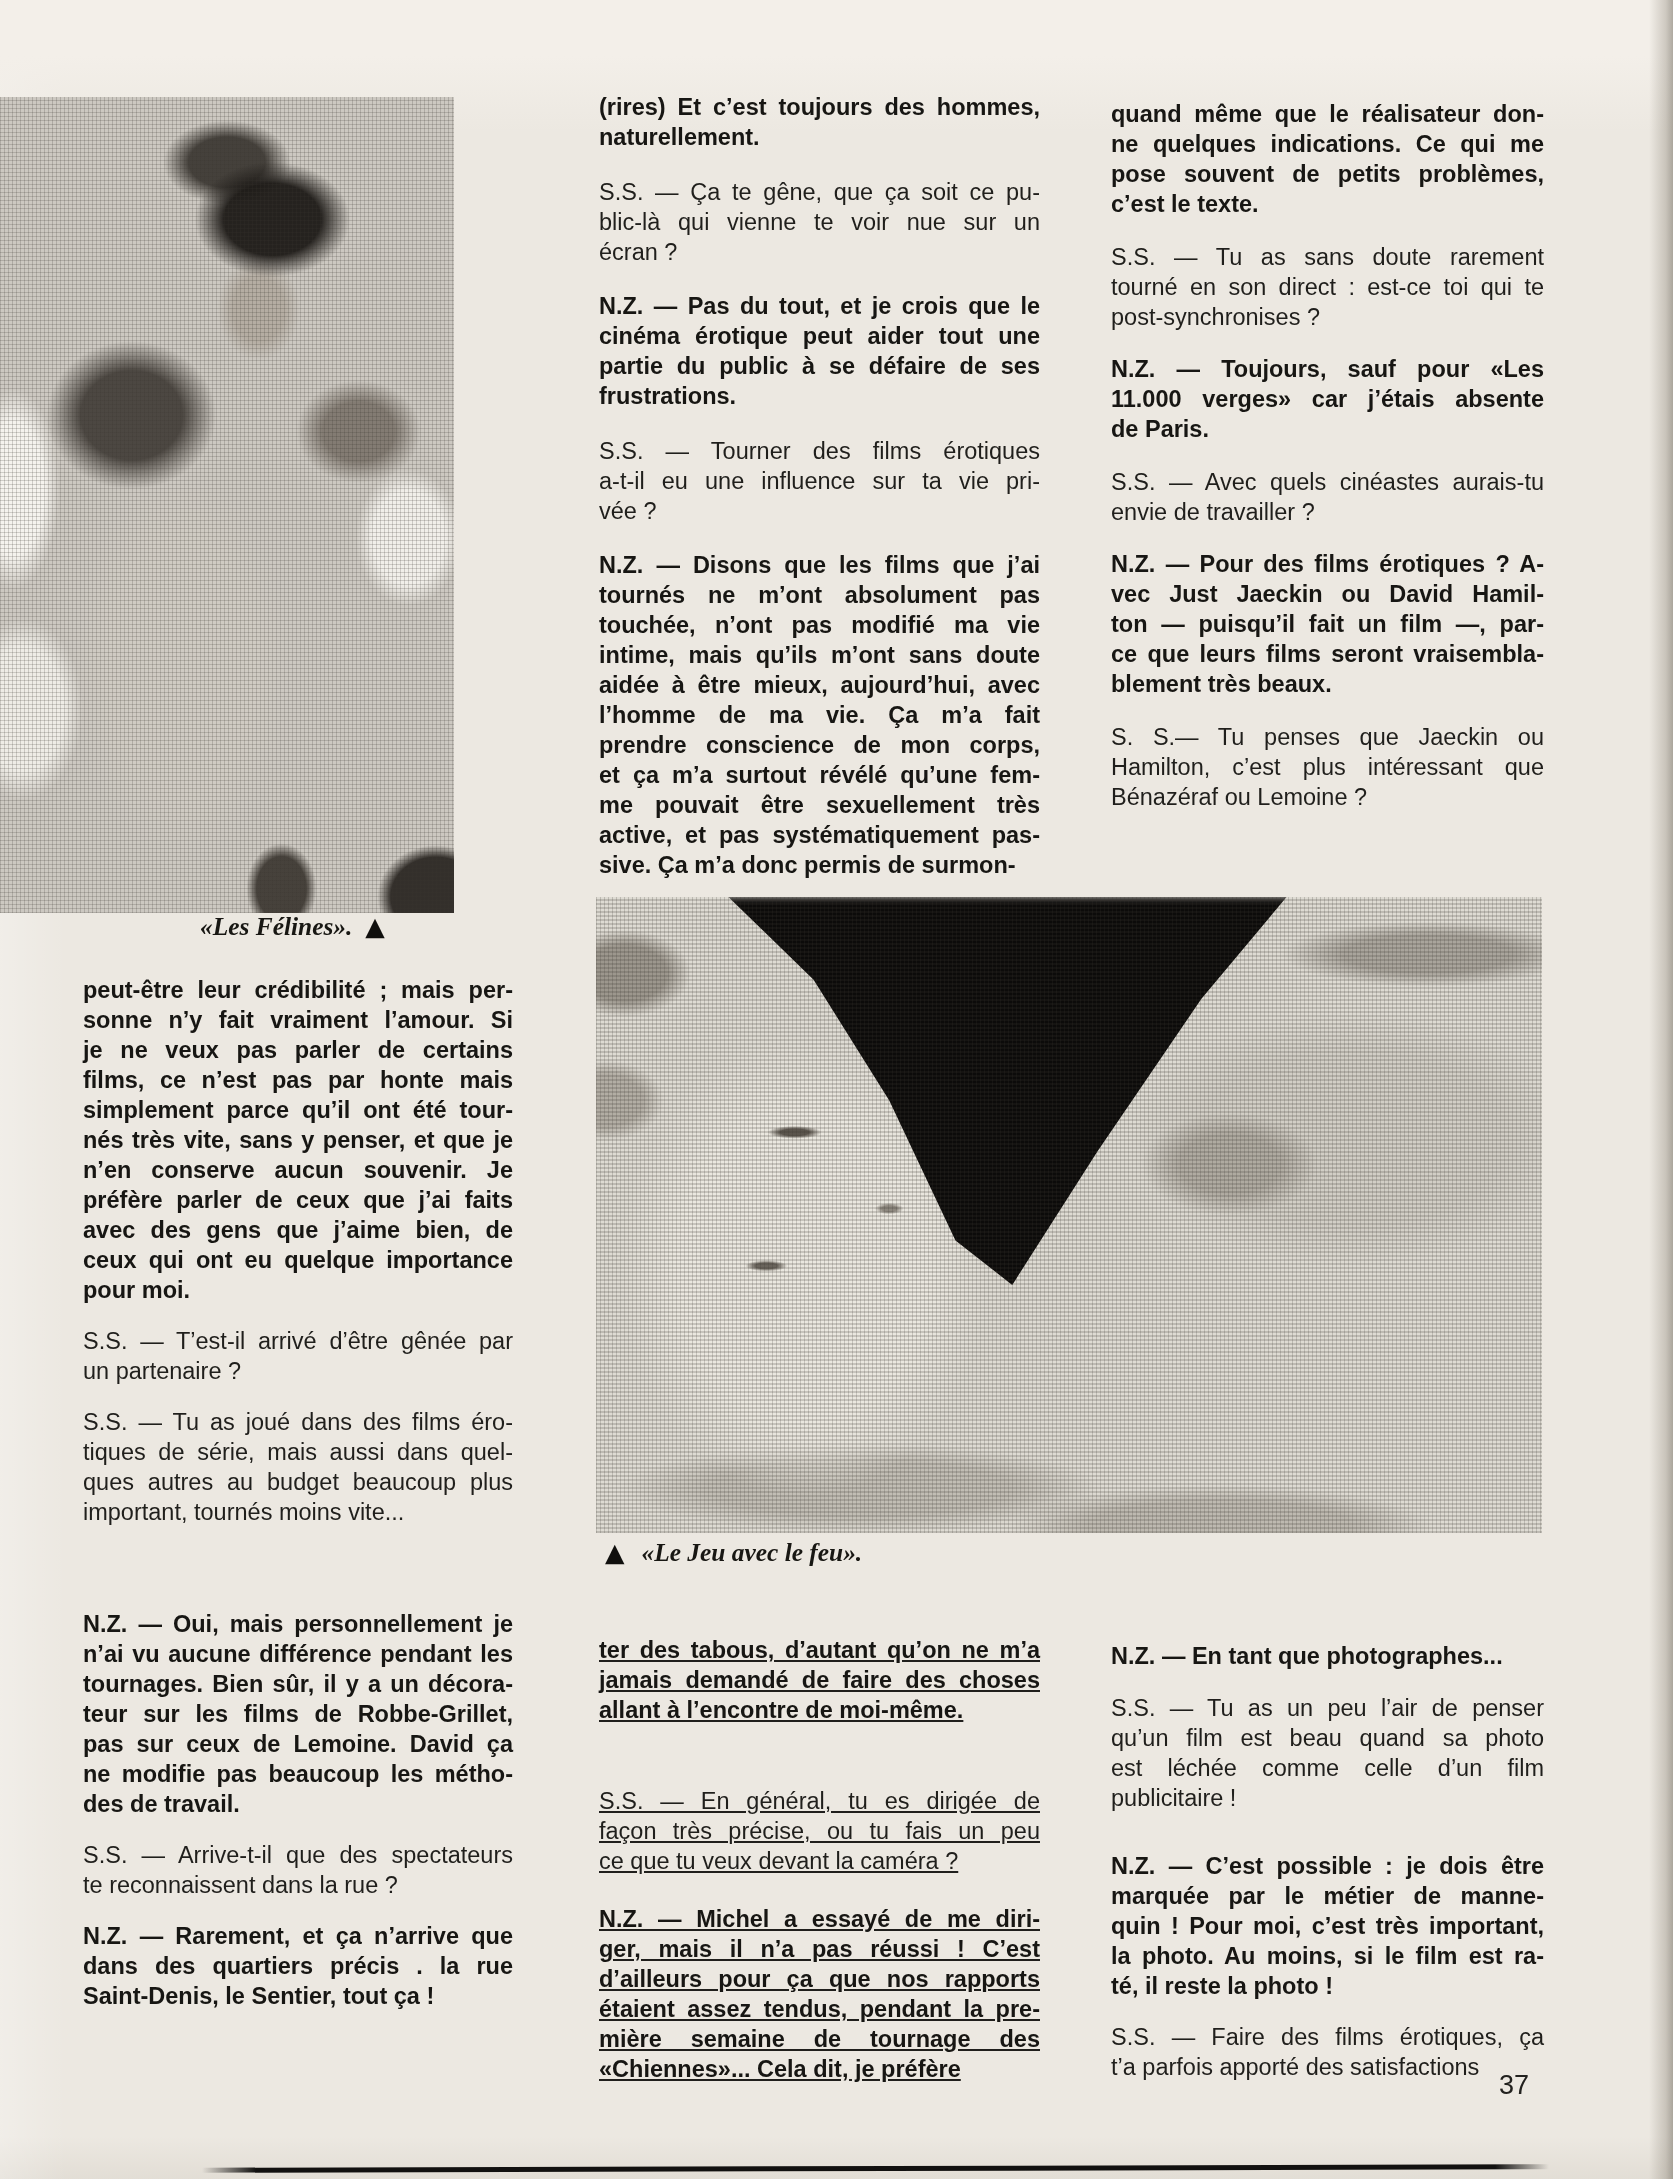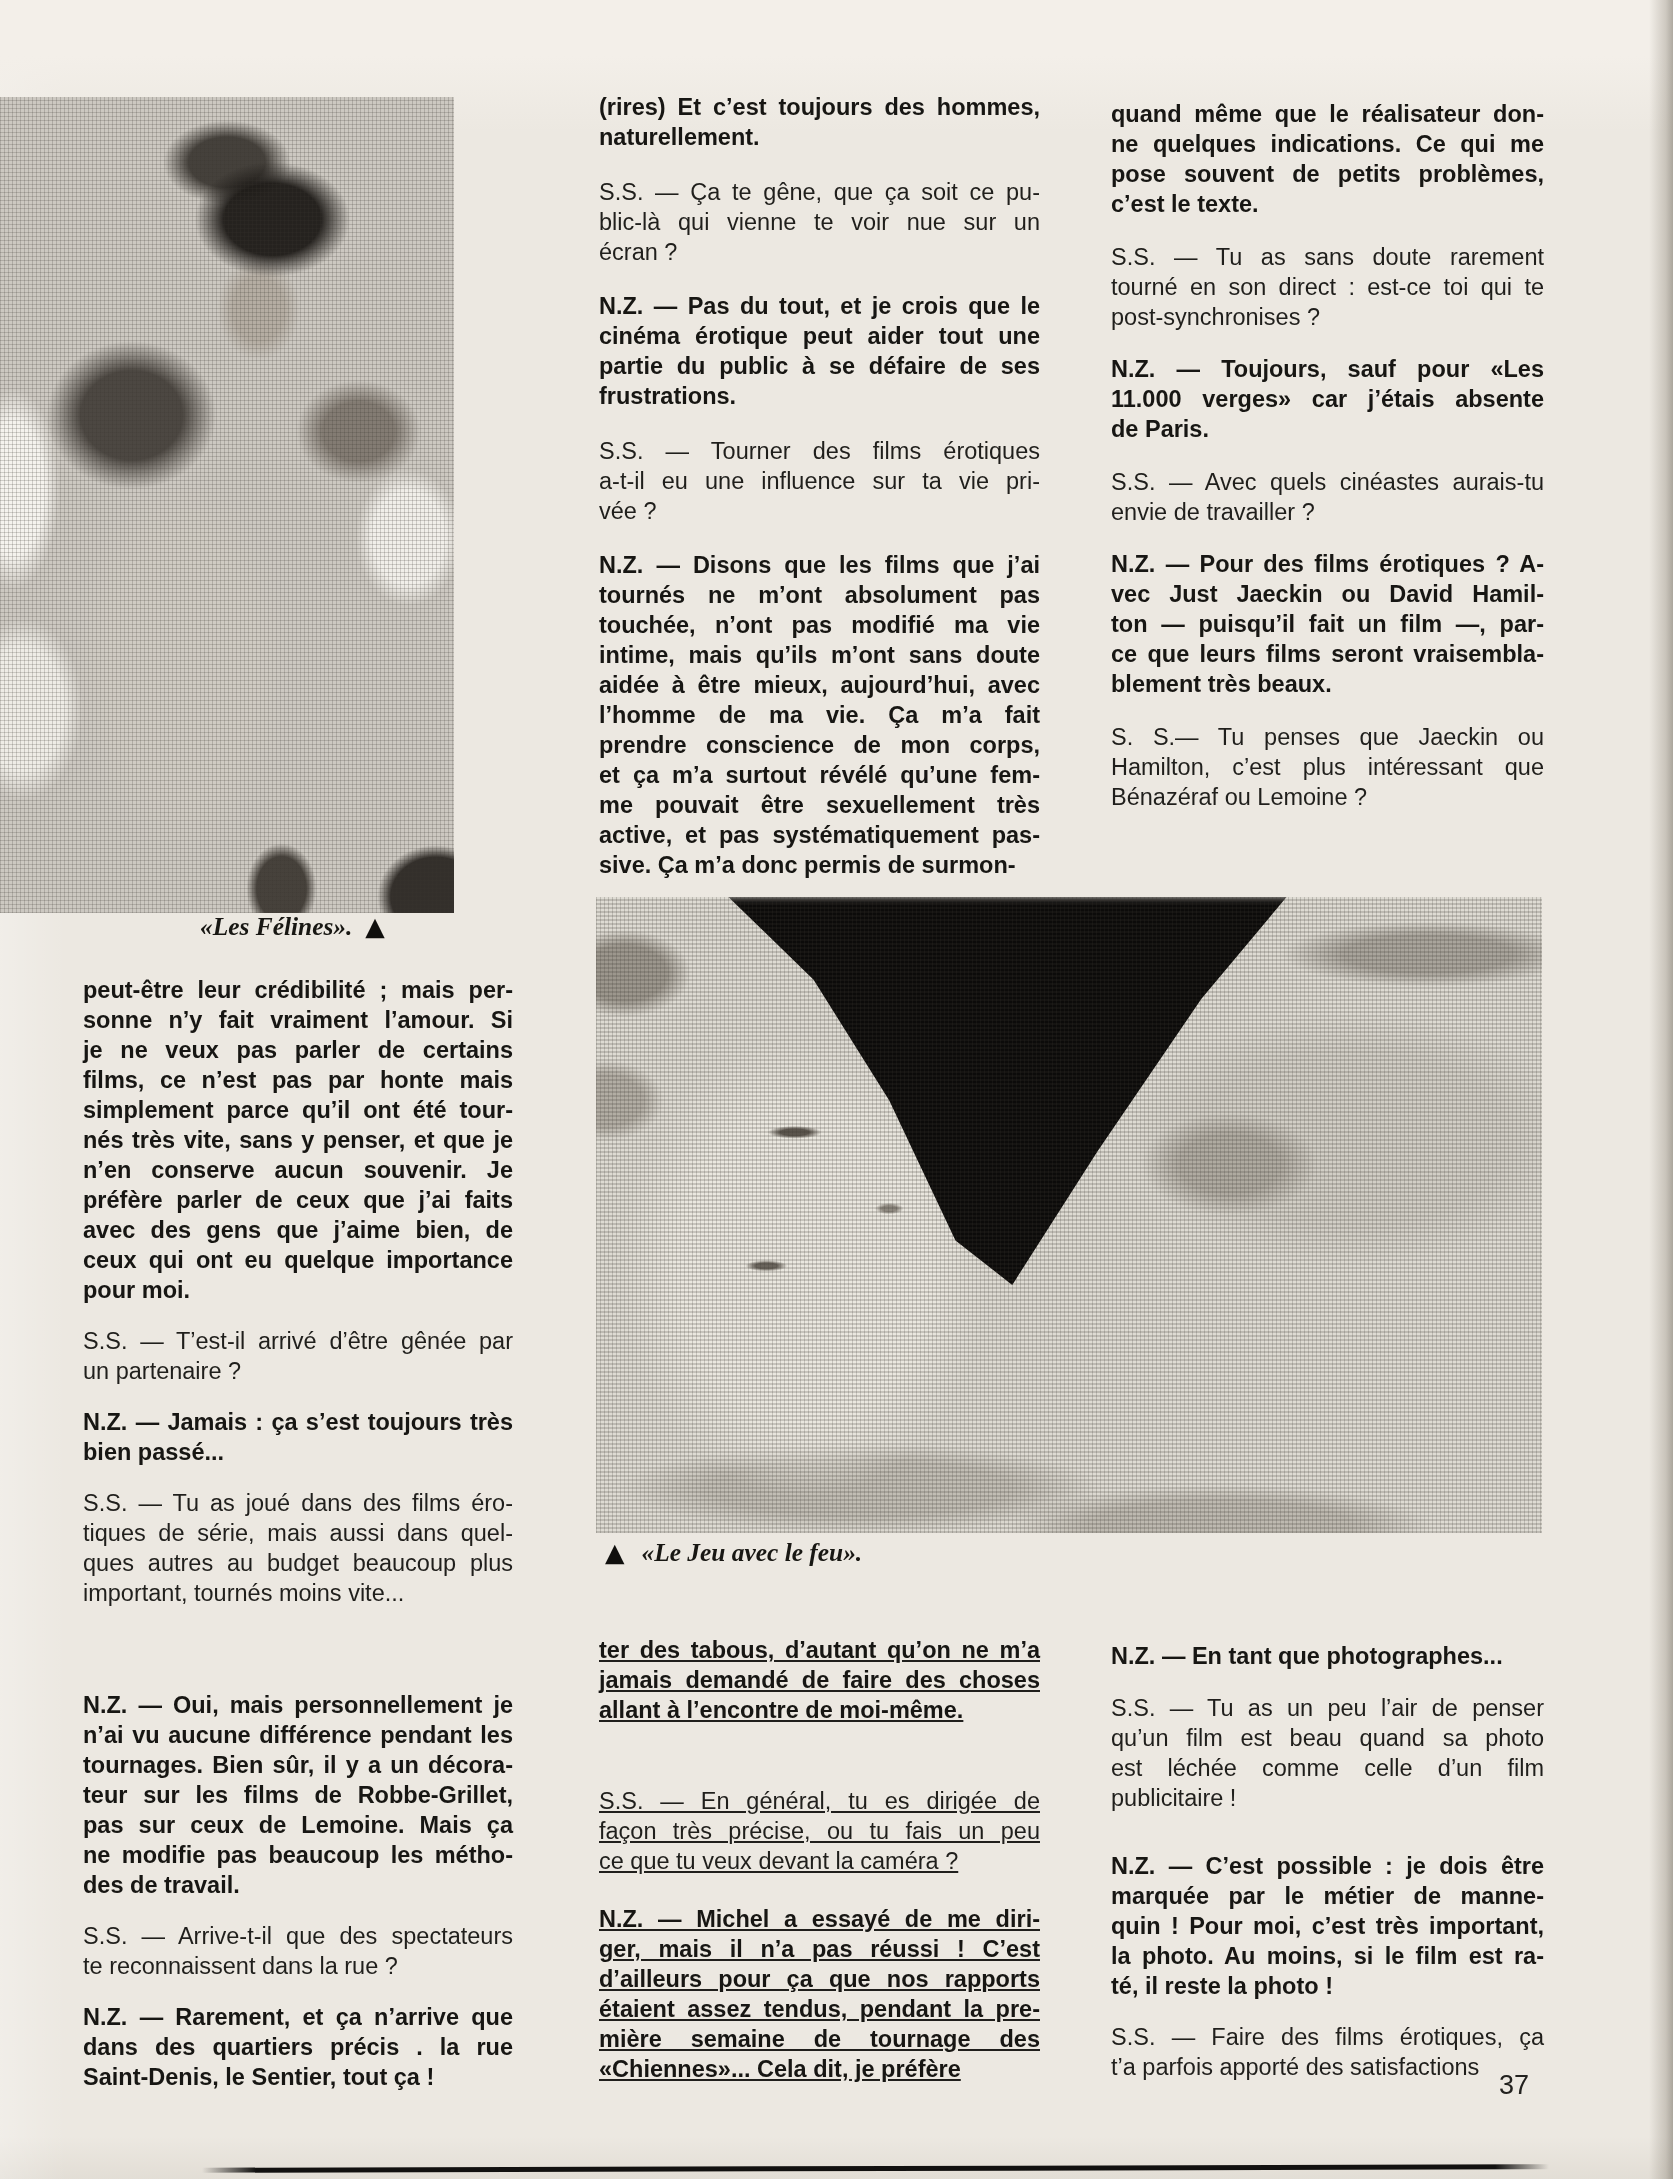--- a/index.html
+++ b/index.html
@@ -204,36 +204,32 @@
         <div class="ln">n’en conserve aucun souvenir. Je</div>
         <div class="ln">préfère parler de ceux que j’ai faits</div>
         <div class="ln">avec des gens que j’aime bien, de</div>
         <div class="ln">ceux qui ont eu quelque importance</div>
         <div class="ln last">pour moi.</div>
       </div>
       <div class="para">
         <div class="ln">S.S. — T’est-il arrivé d’être gênée par</div>
         <div class="ln last">un partenaire ?</div>
       </div>
-      <div class="para b">
-        <div class="ln">N.Z. — Jamais : ça s’est toujours très</div>
-        <div class="ln last">bien passé...</div>
-      </div>
       <div class="para">
         <div class="ln">S.S. — Tu as joué dans des films éro-</div>
         <div class="ln">tiques de série, mais aussi dans quel-</div>
         <div class="ln">ques autres au budget beaucoup plus</div>
         <div class="ln last">important, tournés moins vite...</div>
       </div>
       <div class="para b" style="margin-top: 82px;">
         <div class="ln">N.Z. — Oui, mais personnellement je</div>
         <div class="ln">n’ai vu aucune différence pendant les</div>
         <div class="ln">tournages. Bien sûr, il y a un décora-</div>
         <div class="ln">teur sur les films de Robbe-Grillet,</div>
-        <div class="ln">pas sur ceux de Lemoine. Mais ça</div>
+        <div class="ln">pas sur ceux de Lemoine. David ça</div>
         <div class="ln">ne modifie pas beaucoup les métho-</div>
         <div class="ln last">des de travail.</div>
       </div>
       <div class="para">
         <div class="ln">S.S. — Arrive-t-il que des spectateurs</div>
         <div class="ln last">te reconnaissent dans la rue ?</div>
       </div>
       <div class="para b">
         <div class="ln">N.Z. — Rarement, et ça n’arrive que</div>
         <div class="ln">dans des quartiers précis . la rue</div>

